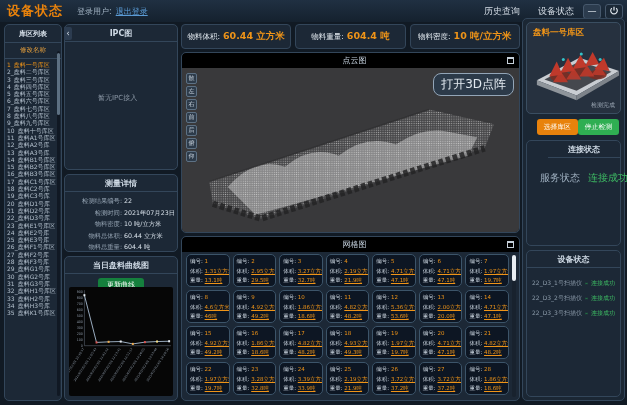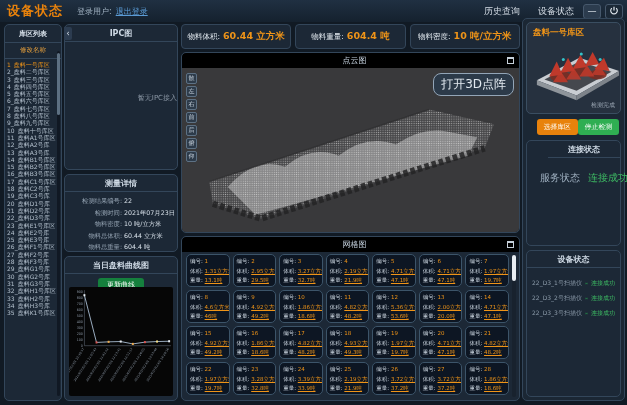--- a/index.html
+++ b/index.html
@@ -38,22 +38,22 @@
   .sb-item { font-size:6px; line-height:7.3px; color:#b3c0cd; white-space:nowrap; overflow:hidden; cursor:pointer; }
   .sb-item.active { color:#ef9418; }
   .sb-scroll { position:absolute; right:1px; top:26px; bottom:4px; width:3px; background:#101823; border-radius:2px; }
   .sb-thumb { position:absolute; top:2px; width:3px; height:62px; background:#5d7082; border-radius:2px; }
 
   
   .ipc { left:64px; top:24px; width:114px; height:146px; }
   .collapse-tab { position:absolute; left:0; top:3px; width:8px; height:13px; background:#2c3c50;
                   border-radius:0 2px 2px 0; color:#cfd8e2; font-size:9px; line-height:12px;
                   text-align:center; cursor:pointer; }
-  .ipc-empty { position:absolute; left:0; right:0; top:68px; text-align:right;
-               font-size:7px; color:#8b97a5; }
+  .ipc-empty { position:absolute; left:0; right:0; top:68px; text-align:left;
+               font-size:7px; color:#8b97a5;padding-left:33px; }
 
   
   .details { left:64px; top:174px; width:114px; height:78px; }
   .d-fields { padding:3px 2px 0 0; }
   .f-row { display:flex; font-size:6.3px; line-height:11.5px; white-space:nowrap; }
   .f-label { width:57px; text-align:right; color:#97a6b5; flex:none; }
   .f-value { color:#d7e0e9; margin-left:2px; overflow:hidden; }
 
   
   .curve { left:64px; top:256px; width:114px; height:145px; }

